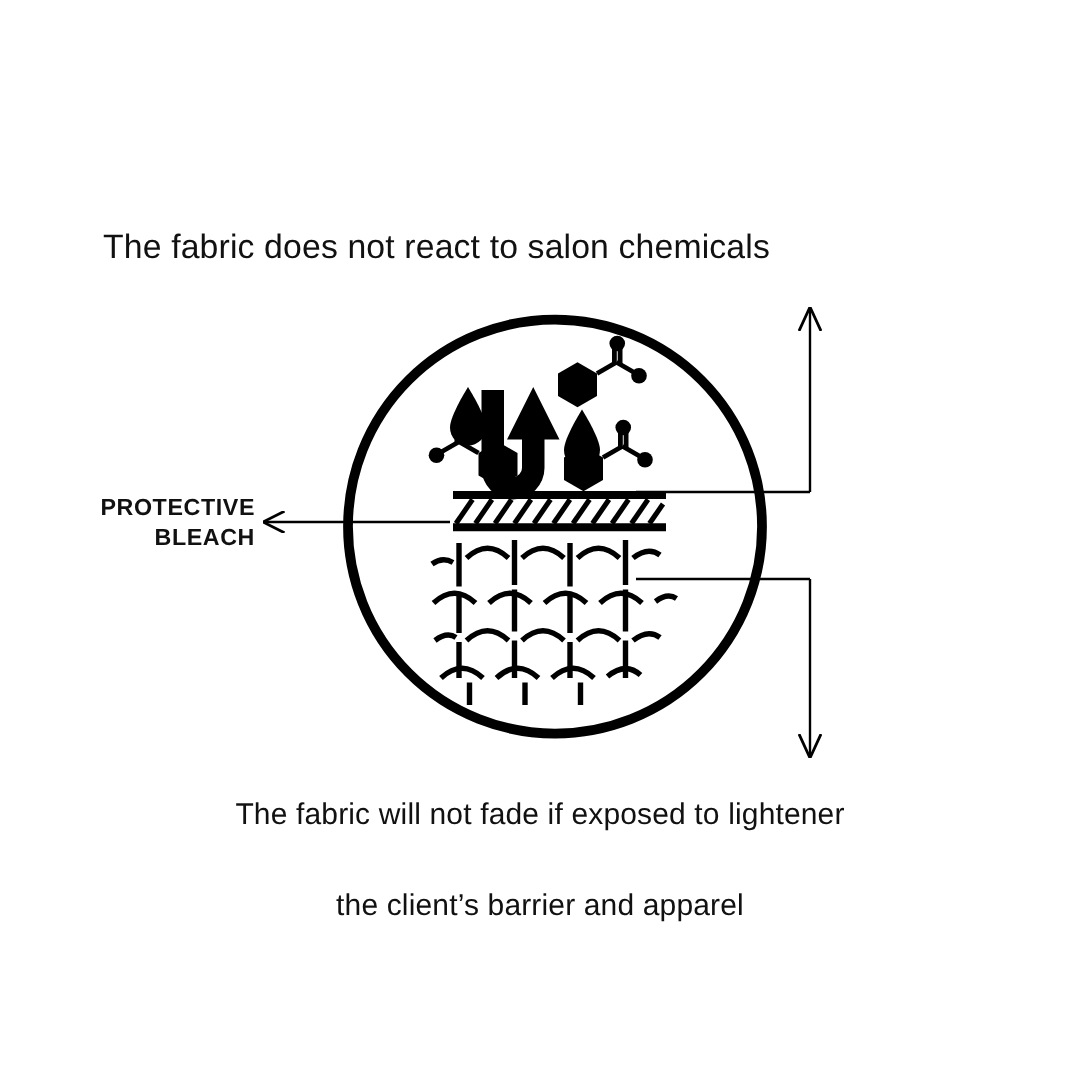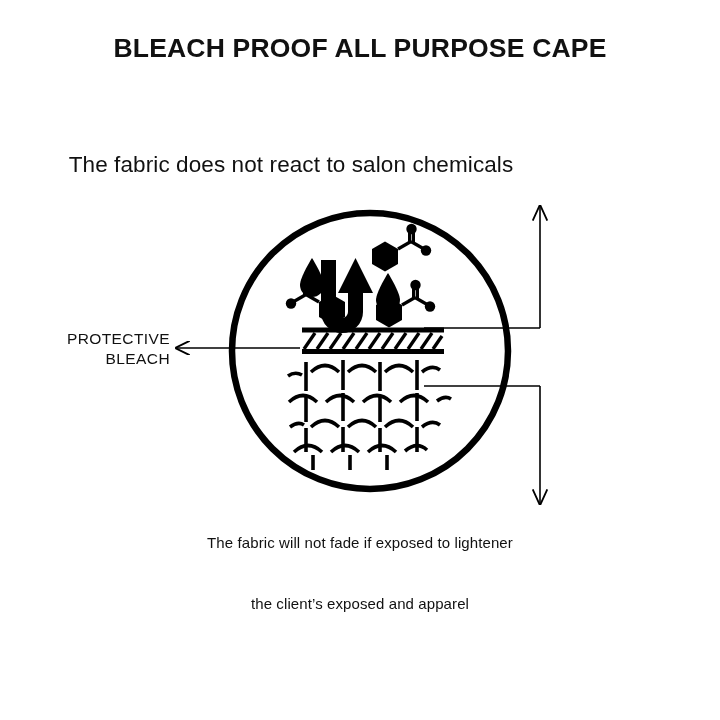--- a/index.html
+++ b/index.html
@@ -19,41 +19,42 @@
     width: 720px;
     height: 720px;
     background: #ffffff;
   }
   .txt {
     position: absolute;
     text-align: center;
     color: #111111;
     white-space: pre;
     letter-spacing: 0.1px;
+    font-weight: bold;
   }
   #title {
     left: 0;
     top: 33px;
     width: 720px;
     font-size: 26.5px;
     font-weight: bold;
     letter-spacing: 0.2px;
   }
   #caption-top {
     left: 0;
     top: 152px;
     width: 582px;
     font-size: 22.5px;
     font-weight: normal;
   }
   #caption-bottom {
     left: 0;
     top: 528px;
     width: 720px;
-    font-size: 15px;
+    font-size: 20px;
     line-height: 30.5px;
     font-weight: normal;
   }
   #label-protective {
     left: 20px;
     top: 329px;
     width: 150px;
     text-align: right;
     font-size: 15.5px;
     line-height: 19.5px;
@@ -63,27 +64,26 @@
     position: absolute;
     left: 0;
     top: 0;
   }
 </style>
 </head>
 <body>
 
 <div id="infographic">
 
-  <div class="txt" id="title">BLEACH PROOF ALL PURPOSE CAPE</div>
 
   <div class="txt" id="caption-top">The fabric does not react to salon chemicals</div>
 
   <div class="txt" id="label-protective"><span>PROTECTIVE</span><br><span>BLEACH</span></div>
 
-  <div class="txt" id="caption-bottom"><span>The fabric will not fade if exposed to lightener</span><br><br><span>the client’s exposed and apparel</span></div>
+  <div class="txt" id="caption-bottom"><span>The fabric will not fade if exposed to lightener</span><br><br><span>the client’s barrier and apparel</span></div>
 
   <svg id="diagram-svg" width="720" height="720" viewBox="0 0 720 720">
 
     <defs>
       <marker id="arrowLeft" viewBox="0 0 10 10" refX="9.5" refY="5" markerWidth="9" markerHeight="9" orient="auto-start-reverse">
         <path d="M 10 5 L 0 0 M 10 5 L 0 10" fill="none" stroke="#000" stroke-width="1.3"></path>
       </marker>
       <marker id="arrowThin" viewBox="0 0 12 12" refX="11" refY="6" markerWidth="10" markerHeight="10" orient="auto">
         <path d="M 12 6 L 0 0.5 M 12 6 L 0 11.5" fill="none" stroke="#000" stroke-width="1.4"></path>
       </marker>

